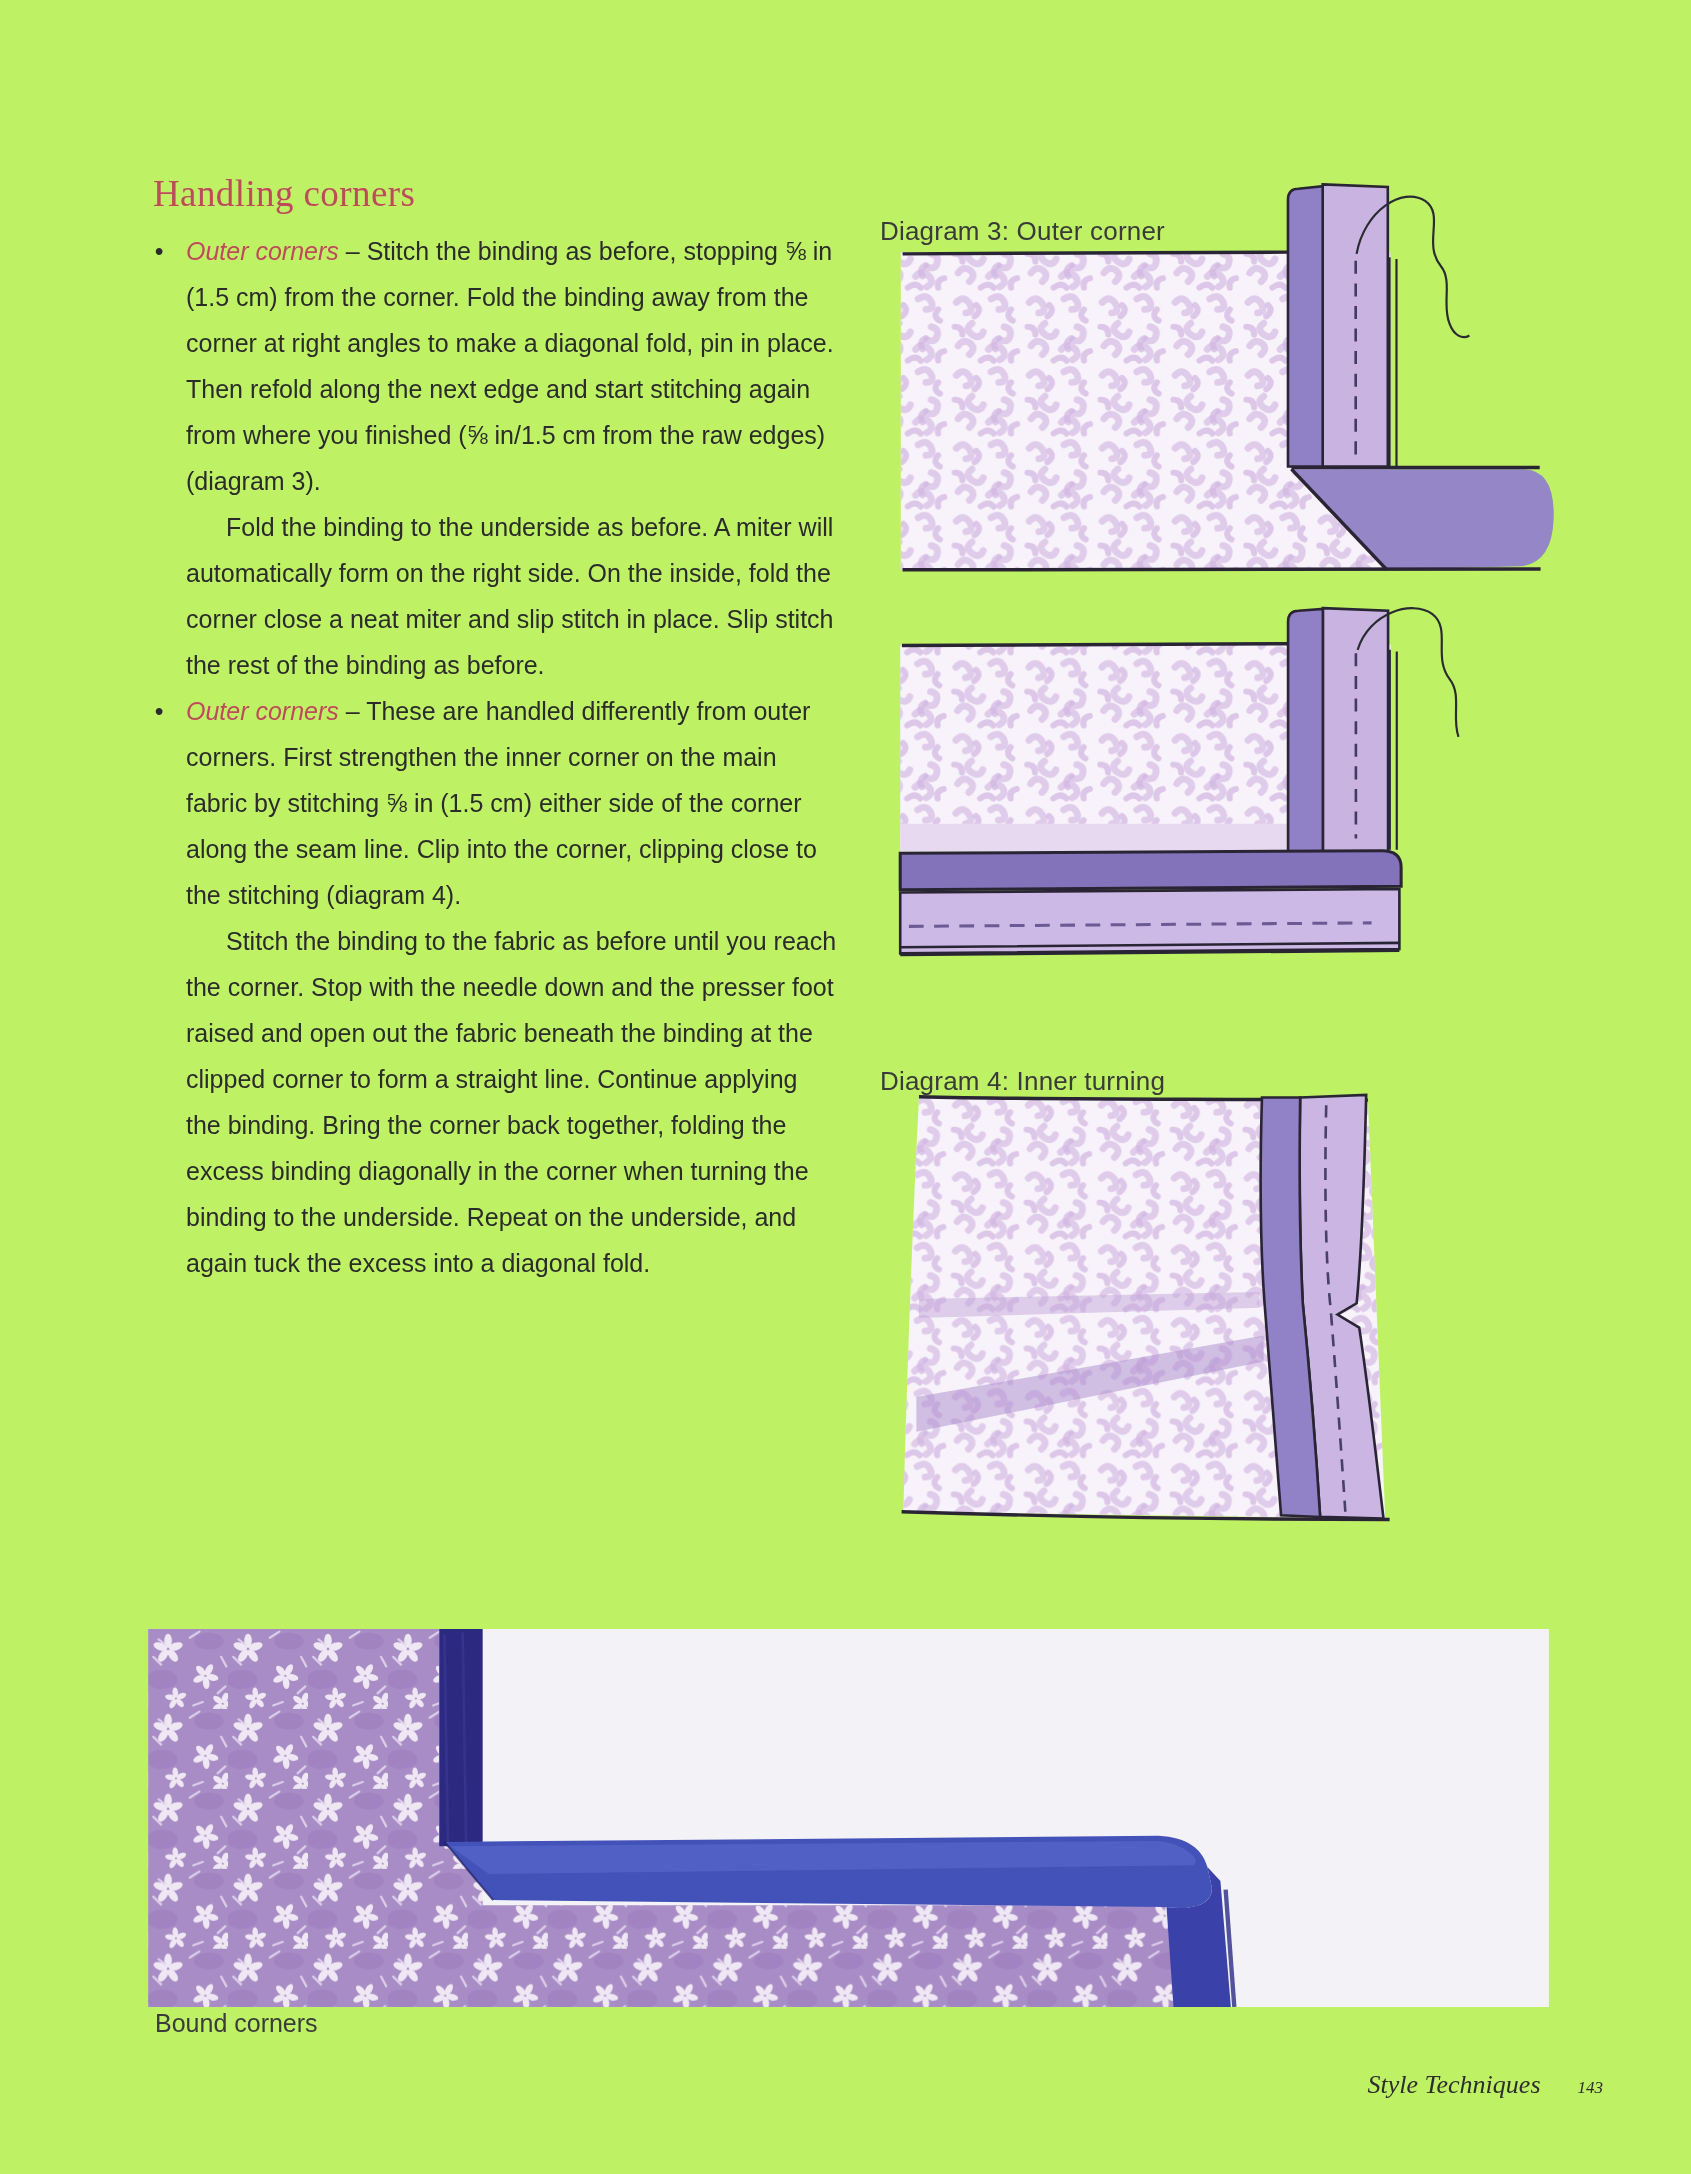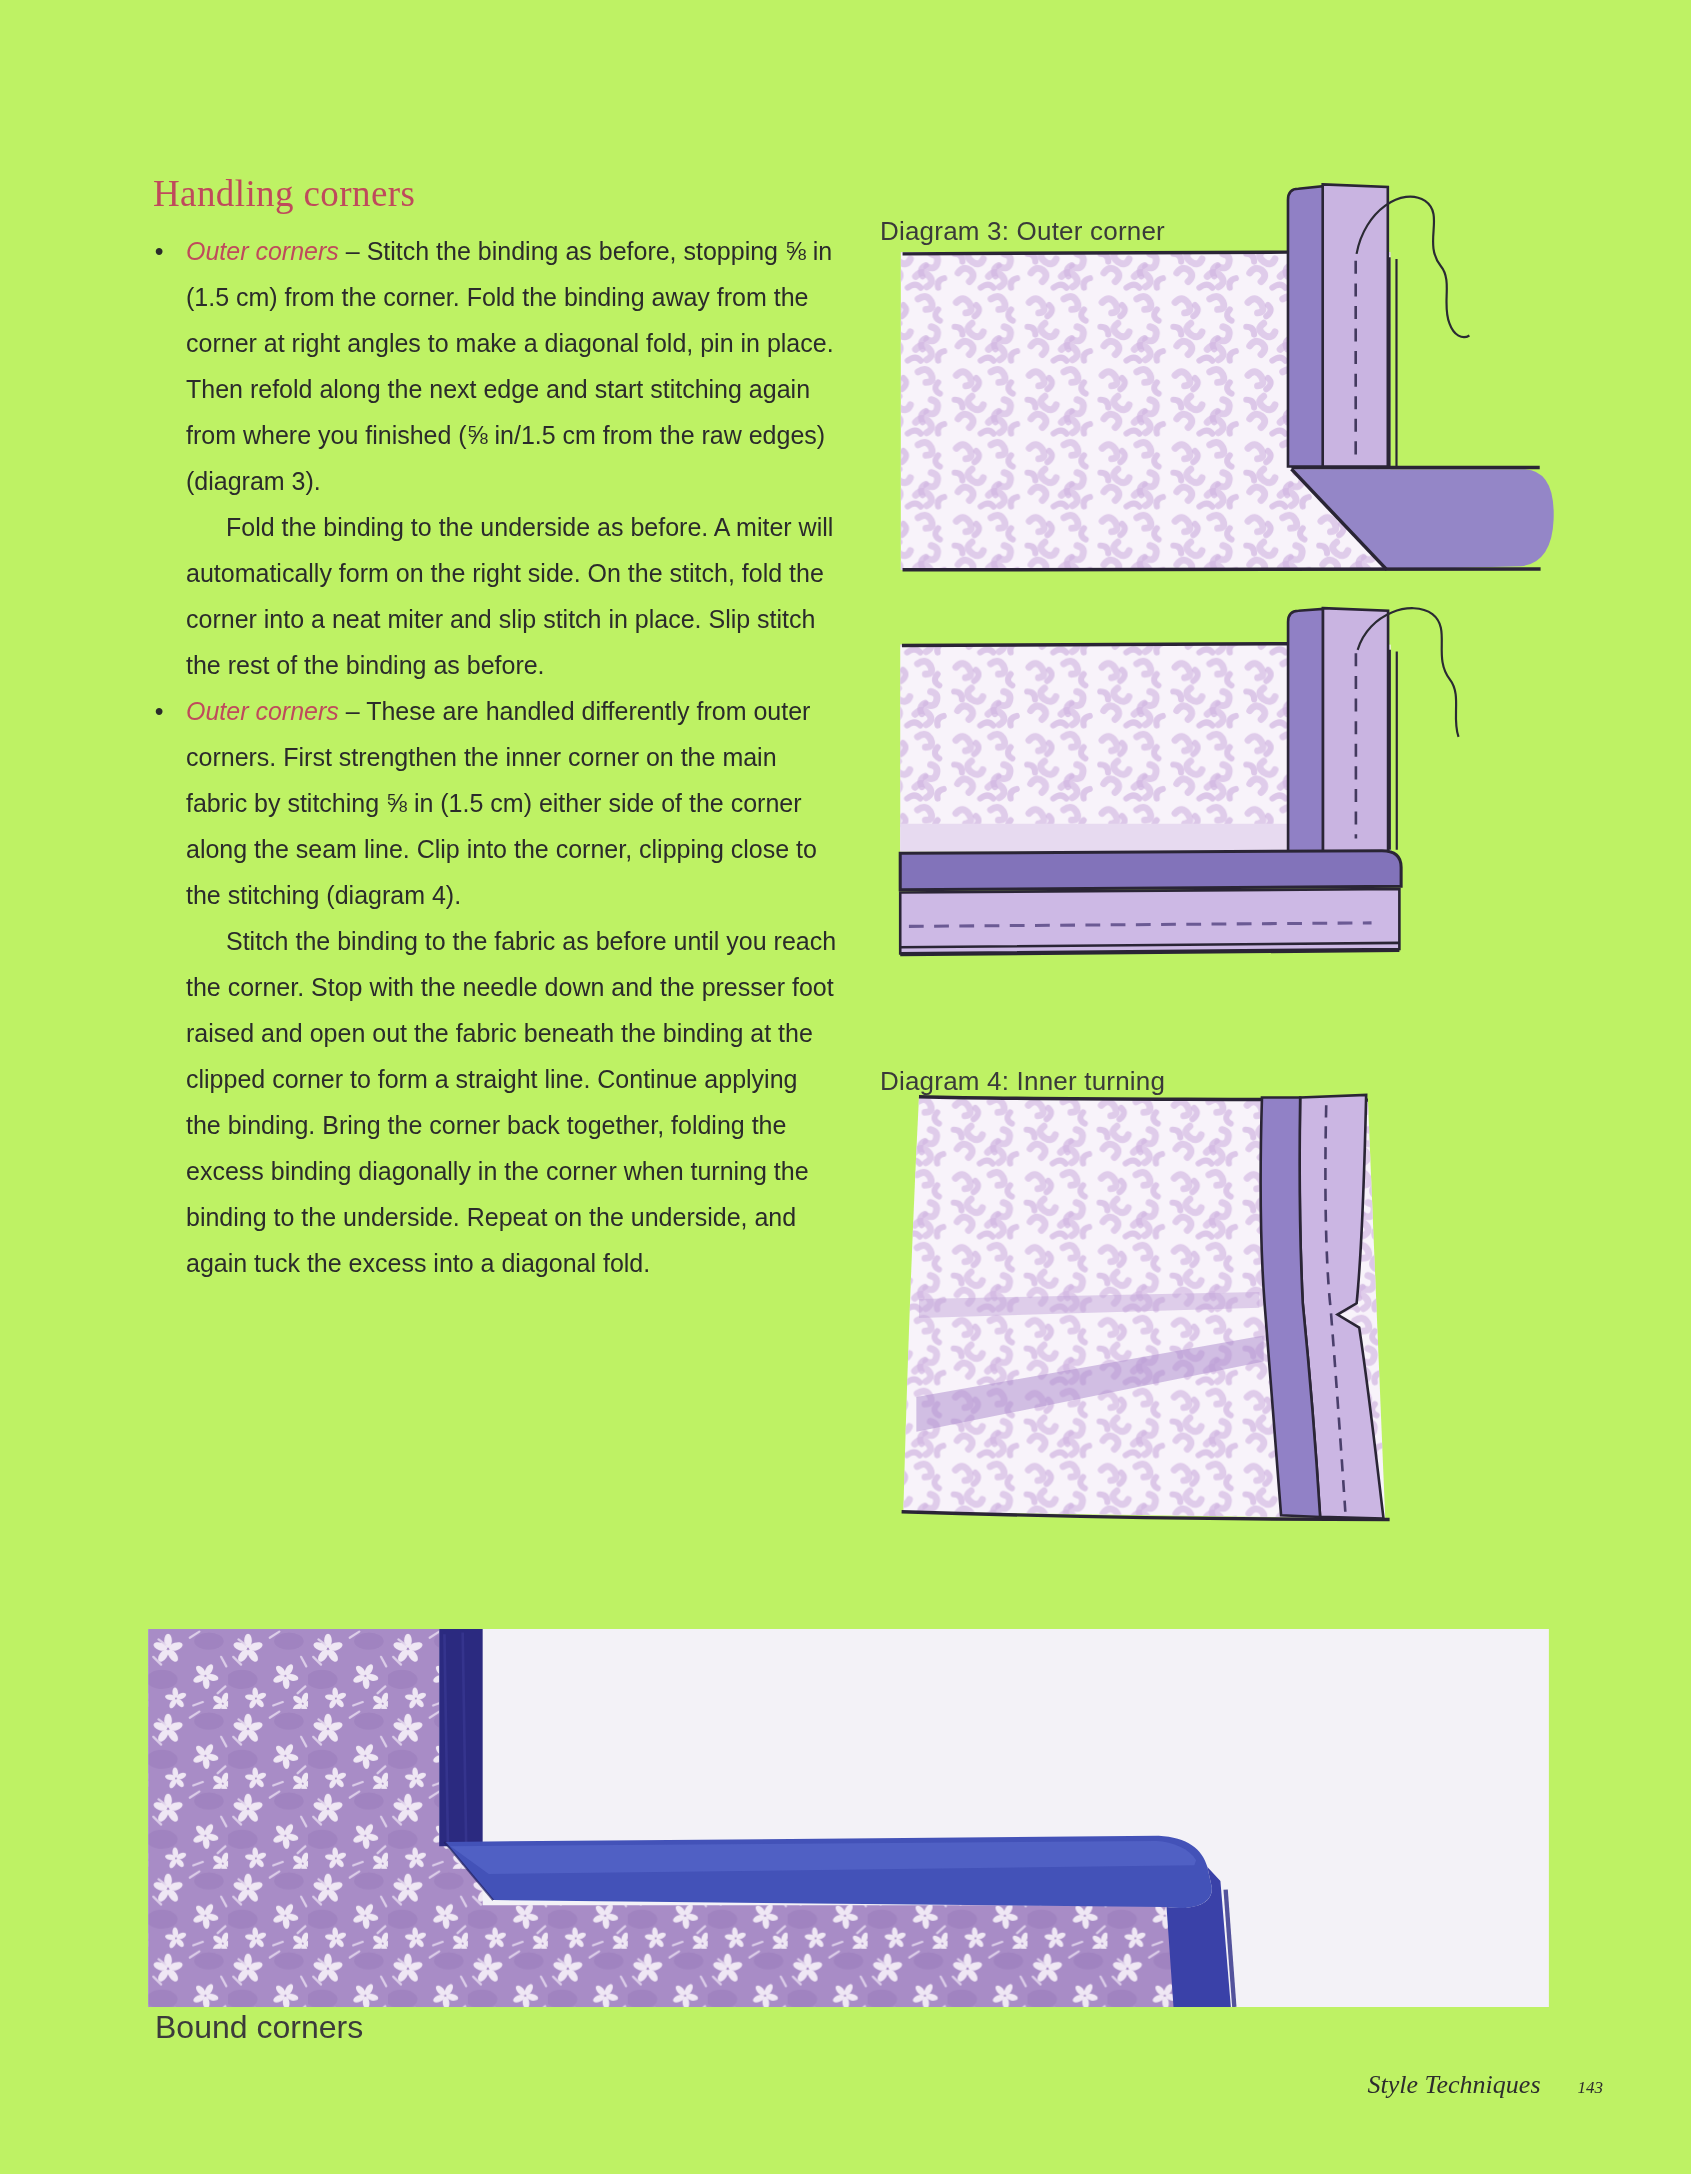--- a/index.html
+++ b/index.html
@@ -19,21 +19,21 @@
   
   .fig-label{position:absolute;font-size:26px;color:#3a3a3a;letter-spacing:0.2px;margin-top:38px;}
   #label-d3{left:880px;top:178px;}
   #label-d4{left:880px;top:1028px;}
   .diagram{position:absolute;}
   #d3a{left:895px;top:174px;}
   #d3b{left:895px;top:595px;}
   #d4 {left:899px;top:1086px;}
   
   .photo{position:absolute;left:148px;top:1629px;width:1401px;height:378px;}
-  .photo-caption{position:absolute;left:155px;top:2009px;font-size:32px;color:#3b3b3b;}
+  .photo-caption{position:absolute;left:155px;top:2009px;font-size:25px;color:#3b3b3b;}
   
   .footer{position:absolute;right:88px;top:2070px;display:flex;align-items:baseline;gap:37px;
           font-family:"Liberation Serif",serif;font-style:italic;color:#2d2d2d;}
   .footer .section{font-size:26px;}
   .footer .pagenum{font-size:17px;}
 </style>
 </head>
 <body>
 
 <div class="page">
@@ -90,21 +90,21 @@
       </pattern>
     </defs>
   </svg>
 
   <h1 class="heading">Handling corners</h1>
 
   <ul class="bullets">
     <li class="bullet-item">
       <span class="bullet-dot">•</span>
       <p><em class="lead">Outer corners</em><span> – Stitch the binding as before, stopping ⅝ in (1.5 cm) from the corner. Fold the binding away from the corner at right angles to make a diagonal fold, pin in place. Then refold along the next edge and start stitching again from where you finished (⅝ in/1.5 cm from the raw edges) (diagram 3).</span></p>
-      <p class="p2">Fold the binding to the underside as before. A miter will automatically form on the right side. On the stitch, fold the corner into a neat miter and slip stitch in place. Slip stitch the rest of the binding as before.</p>
+      <p class="p2">Fold the binding to the underside as before. A miter will automatically form on the right side. On the inside, fold the corner close a neat miter and slip stitch in place. Slip stitch the rest of the binding as before.</p>
     </li>
     <li class="bullet-item">
       <span class="bullet-dot">•</span>
       <p><em class="lead">Outer corners</em><span> – These are handled differently from outer corners. First strengthen the inner corner on the main fabric by stitching ⅝ in (1.5 cm) either side of the corner along the seam line. Clip into the corner, clipping close to the stitching (diagram 4).</span></p>
       <p class="p2">Stitch the binding to the fabric as before until you reach the corner. Stop with the needle down and the presser foot raised and open out the fabric beneath the binding at the clipped corner to form a straight line. Continue applying the binding. Bring the corner back together, folding the excess binding diagonally in the corner when turning the binding to the underside. Repeat on the underside, and again tuck the excess into a diagonal fold.</p>
     </li>
   </ul>
 
   <div class="fig-label" id="label-d3">Diagram 3: Outer corner</div>
   <div class="fig-label" id="label-d4">Diagram 4: Inner turning</div>

